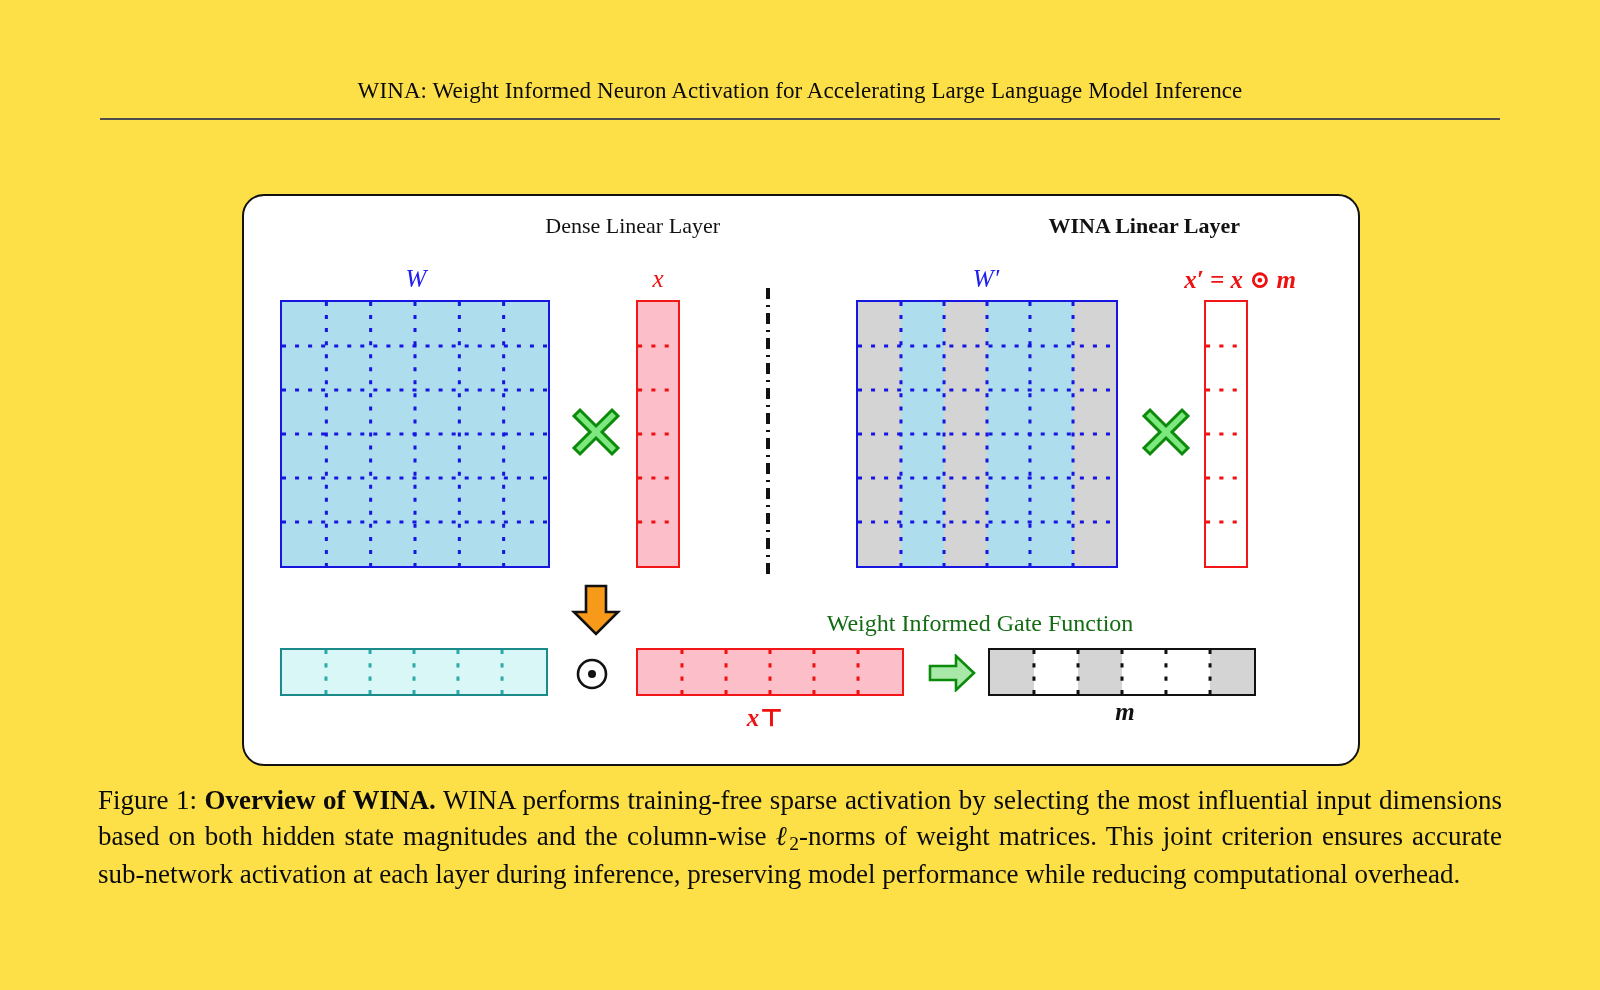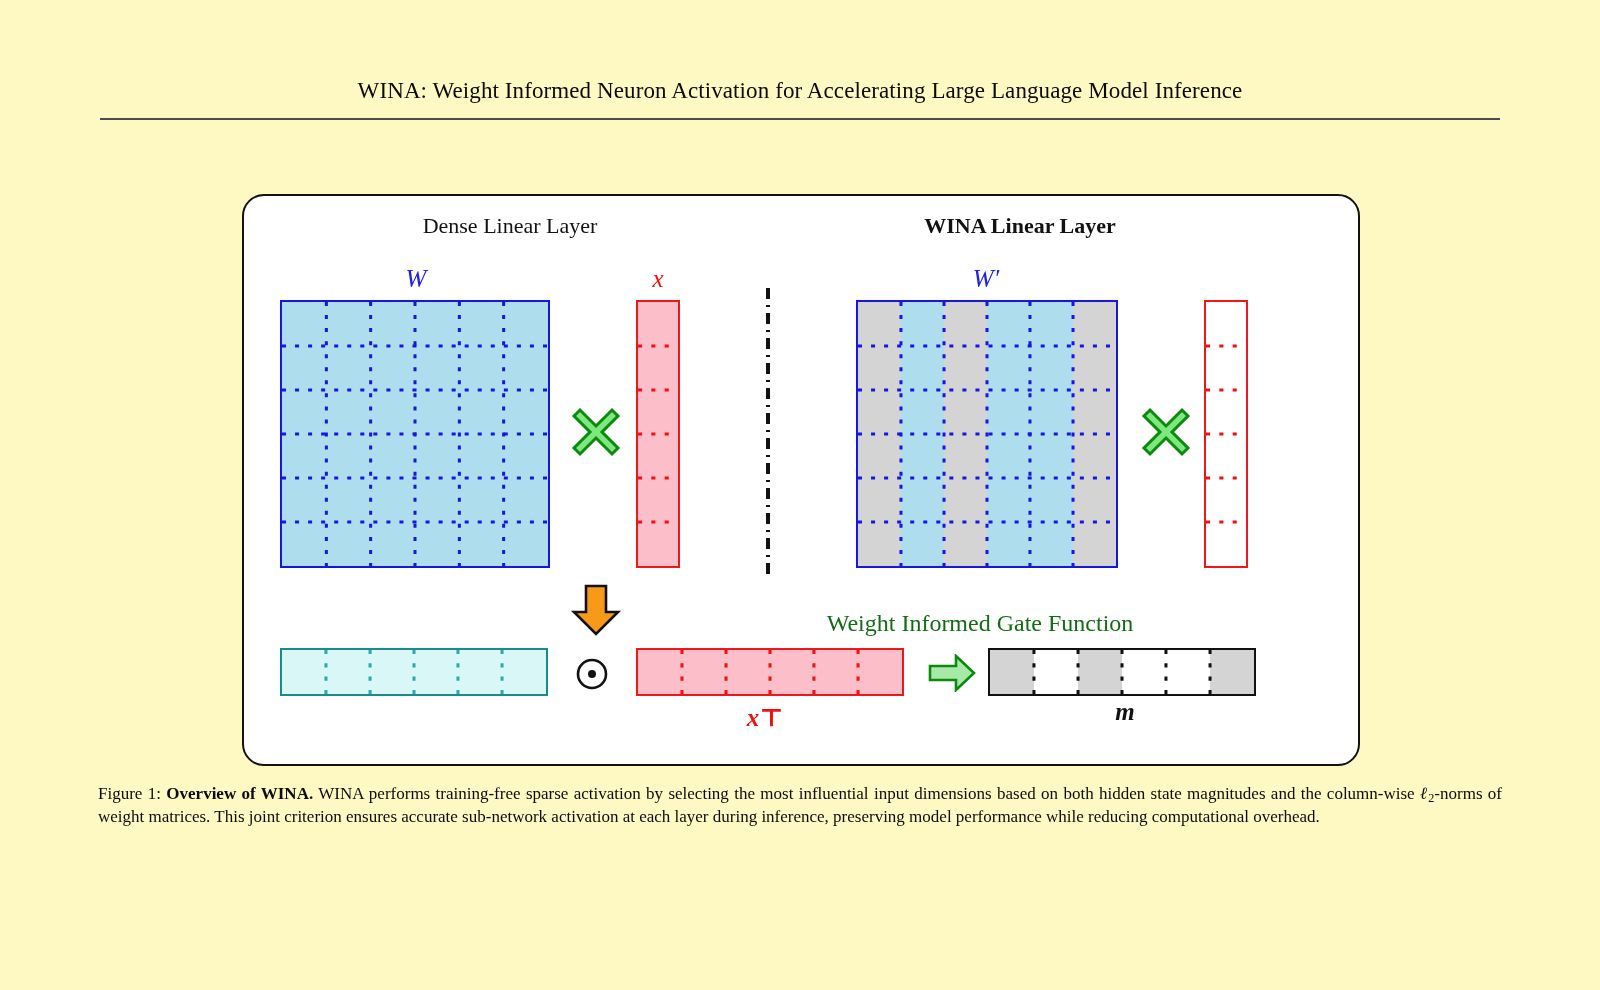--- a/index.html
+++ b/index.html
@@ -6,21 +6,21 @@
   html, body {
     margin: 0; padding: 0;
     width: 1600px; height: 990px;
     background: #ffffff;
     font-family: "Liberation Serif", "DejaVu Serif", serif;
     overflow: hidden;
   }
   #page {
     position: relative;
     width: 1600px; height: 990px;
-    background: #fef9c3;
+    background: #fde047;
   }
 
   
   #header-title {
     position: absolute;
     left: 0; top: 78px;
     width: 1600px;
     text-align: center;
     font-size: 23px;
     color: #0b0b0b;
@@ -42,21 +42,21 @@
     border: 2.5px solid #121212;
     border-radius: 22px;
     background: #ffffff;
   }
 
   .sec-title {
     position: absolute;
     font-size: 22px;
     color: #121212;
     white-space: nowrap;
-    text-align: center;
+    text-align: right;
   }
   #title-dense { left: 300px; top: 213px; width: 420px; }
   #title-wina  { left: 800px; top: 213px; width: 440px; font-weight: bold; }
 
   
   .mlabel {
     position: absolute;
     font-family: "Liberation Serif", "DejaVu Serif", serif;
     font-style: italic;
     white-space: nowrap;
@@ -153,21 +153,21 @@
     position: absolute;
     left: 766px; top: 288px;
     width: 4px; height: 290px;
   }
 
   
   #caption {
     position: absolute;
     left: 98px; top: 783px;
     width: 1404px;
-    font-size: 17px;
+    font-size: 27px;
     line-height: 1.33;
     color: #0b0b0b;
     text-align: justify;
     text-justify: inter-word;
   }
   #caption b { font-weight: bold; }
   .sub { font-size: .72em; vertical-align: -.25em; }
   .ell { font-style: italic; font-family: "Liberation Serif", serif; }
 </style>
 </head>
@@ -179,20 +179,21 @@
   <div id="header-rule"></div>
 
   <div id="figure-box"></div>
 
   <div class="sec-title" id="title-dense">Dense Linear Layer</div>
   <div class="sec-title" id="title-wina">WINA Linear Layer</div>
 
   <div class="mlabel" id="lbl-W">W</div>
   <div class="mlabel" id="lbl-x">x</div>
   <div class="mlabel" id="lbl-Wp">W′</div>
+  <div class="mlabel" id="lbl-xp">x′ = x ⊙ m</div>
   <div class="mlabel" id="lbl-xT">x⊤</div>
   <div class="mlabel" id="lbl-m">m</div>
   <div id="lbl-gate">Weight Informed Gate Function</div>
 
   <div class="grid-box" id="mat-W">
     <svg class="grid-svg" viewBox="0 0 265 263" preserveAspectRatio="none">
       <g stroke="#1616e0" stroke-width="3" stroke-dasharray="4,9" stroke-linecap="butt">
         <line x1="44.2" y1="0" x2="44.2" y2="263"></line>
         <line x1="88.3" y1="0" x2="88.3" y2="263"></line>
         <line x1="132.5" y1="0" x2="132.5" y2="263"></line>

